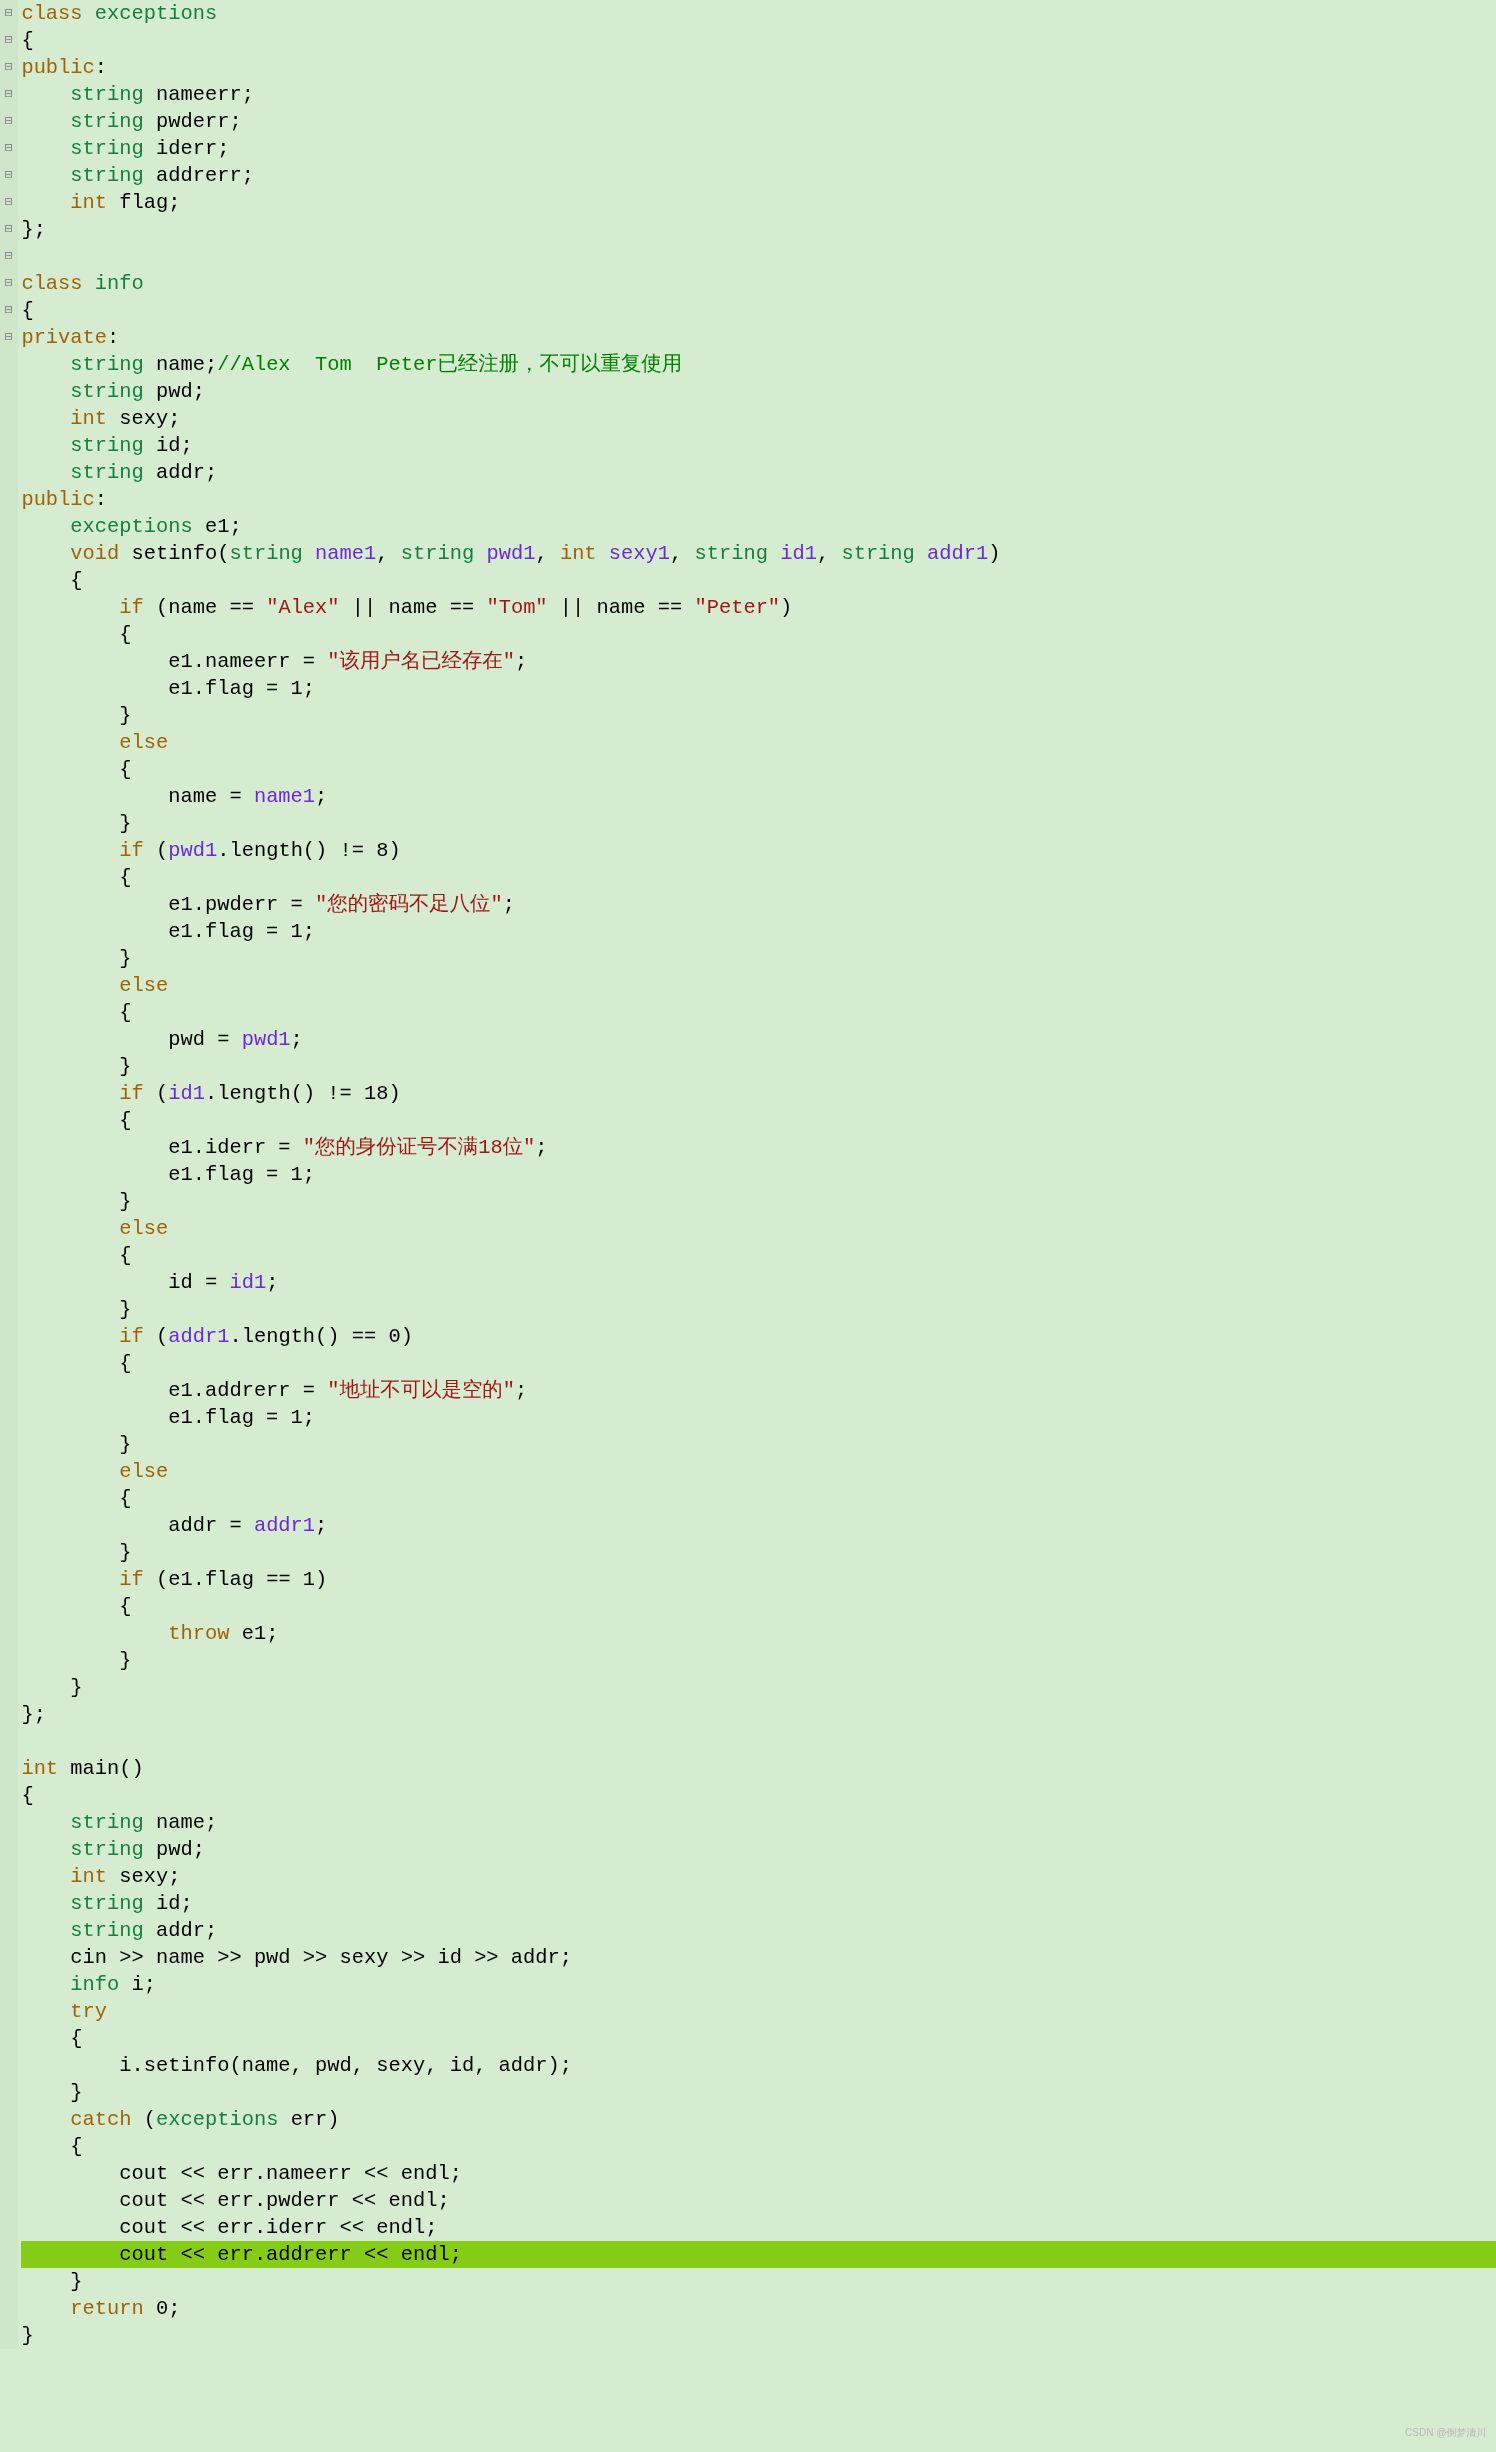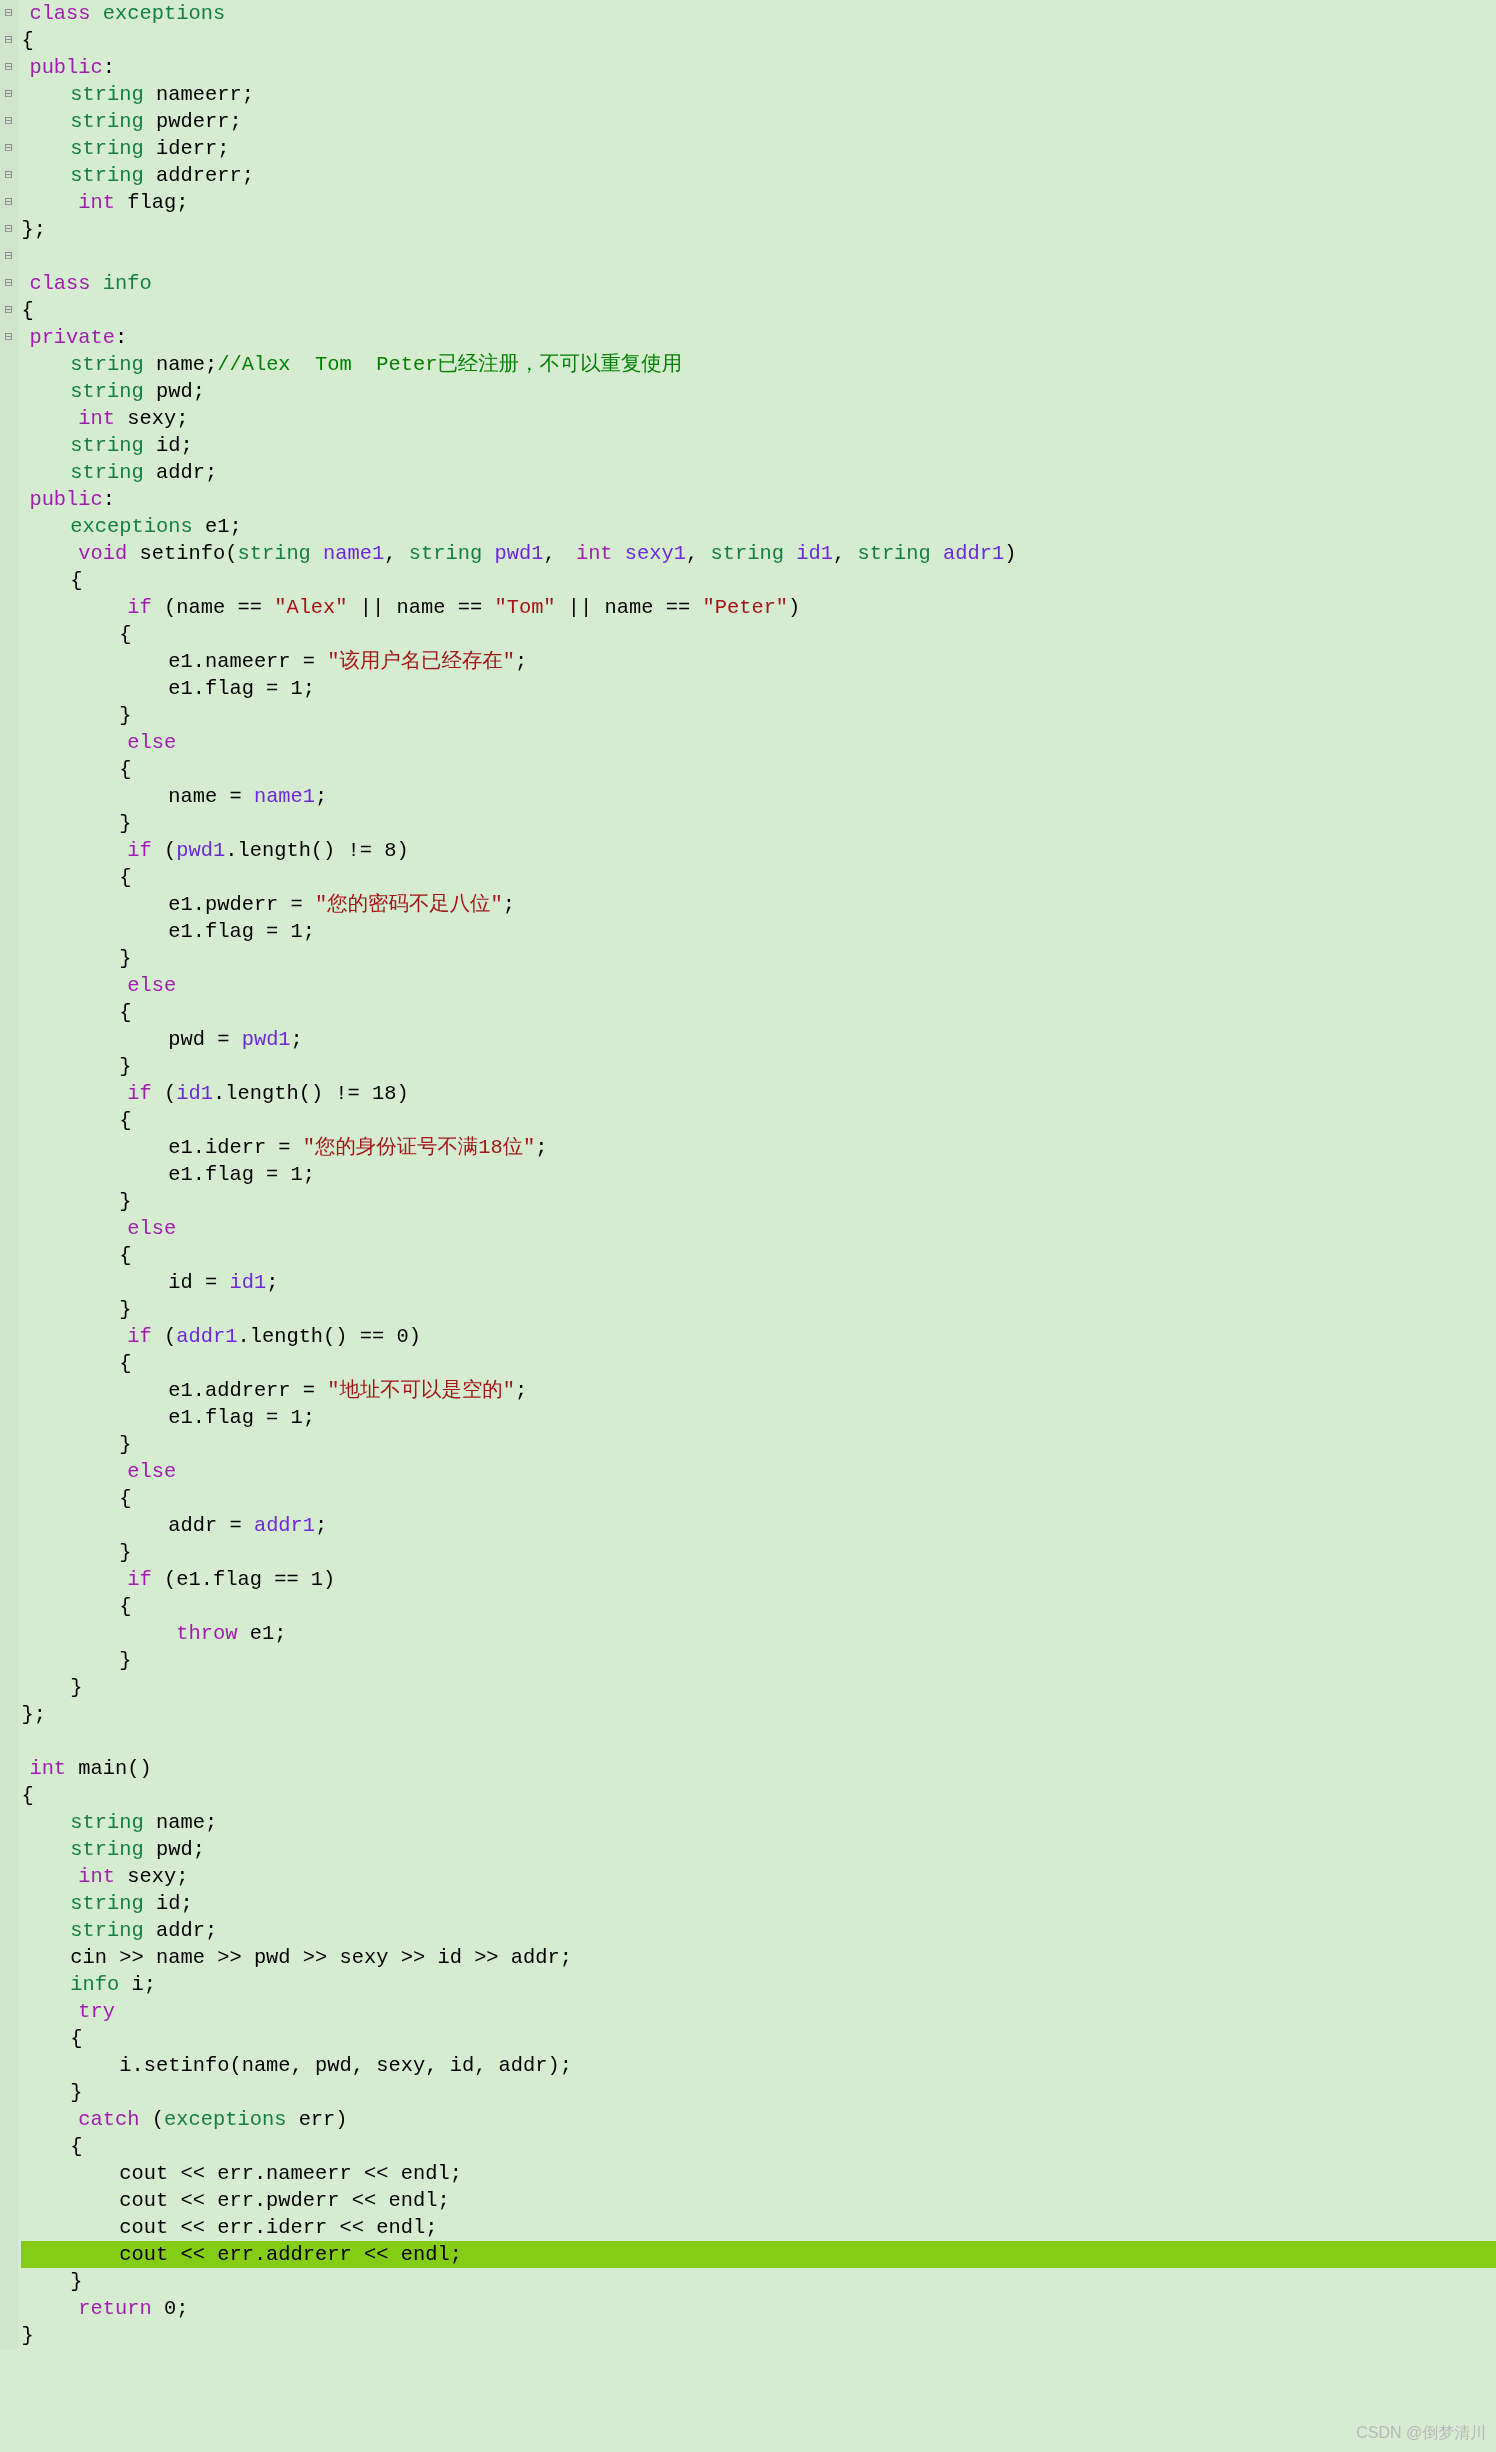--- a/index.html
+++ b/index.html
@@ -30,32 +30,32 @@
   .code {
     flex: 1 1 auto;
     padding-left: 3.9px;
     white-space: pre;
     color: #000;
   }
   .code .line {
     height: 27px;
   }
   
-  .kw     { color: #a21caf; margin-left: 8px; }  
+  .kw     { color: #a16207; }  
   .type   { color: #15803d; }  
   .str    { color: #a31515; }  
   .cmt    { color: #008000; text-align: center; }  
   .id3    { color: #6d28d9; }  
   .hl     { background: #84cc16; display: inline-block; width: 100%; }
   
   .watermark {
     position: fixed;
     right: 9.7px;
     bottom: 5.8px;
-    font-size: 16px;
+    font-size: 10px;
     color: #b7b7b7;
     font-family: Arial, sans-serif;
     user-select: none;
     margin-left: 36px;
   }
 </style>
 </head>
 <body>
 
 <div class="editor">

